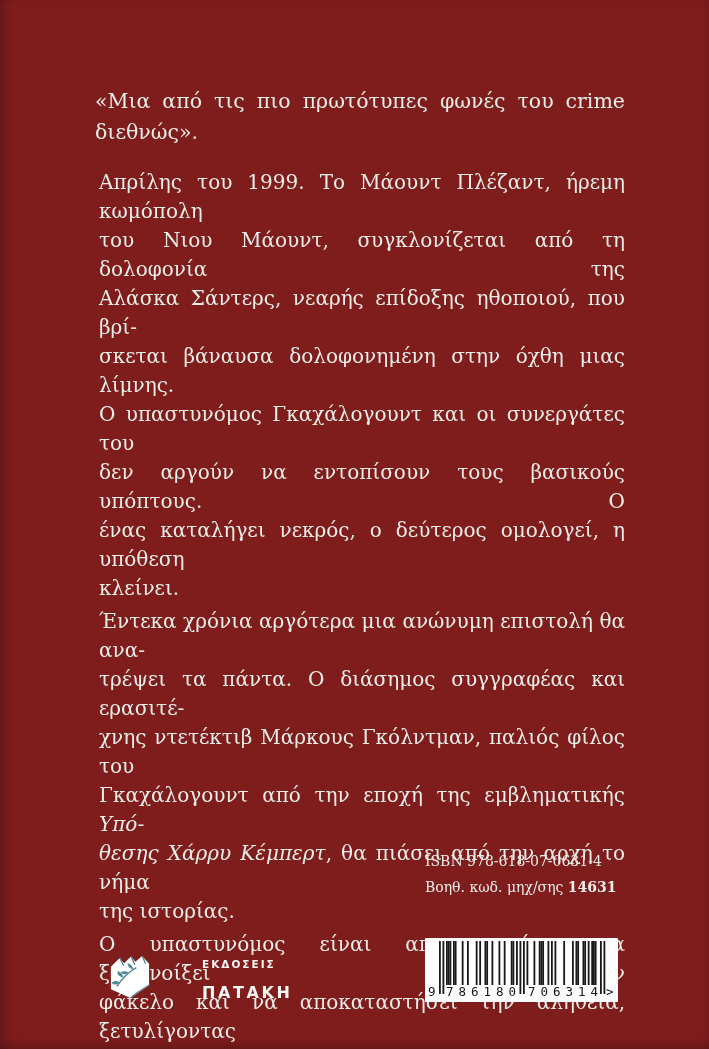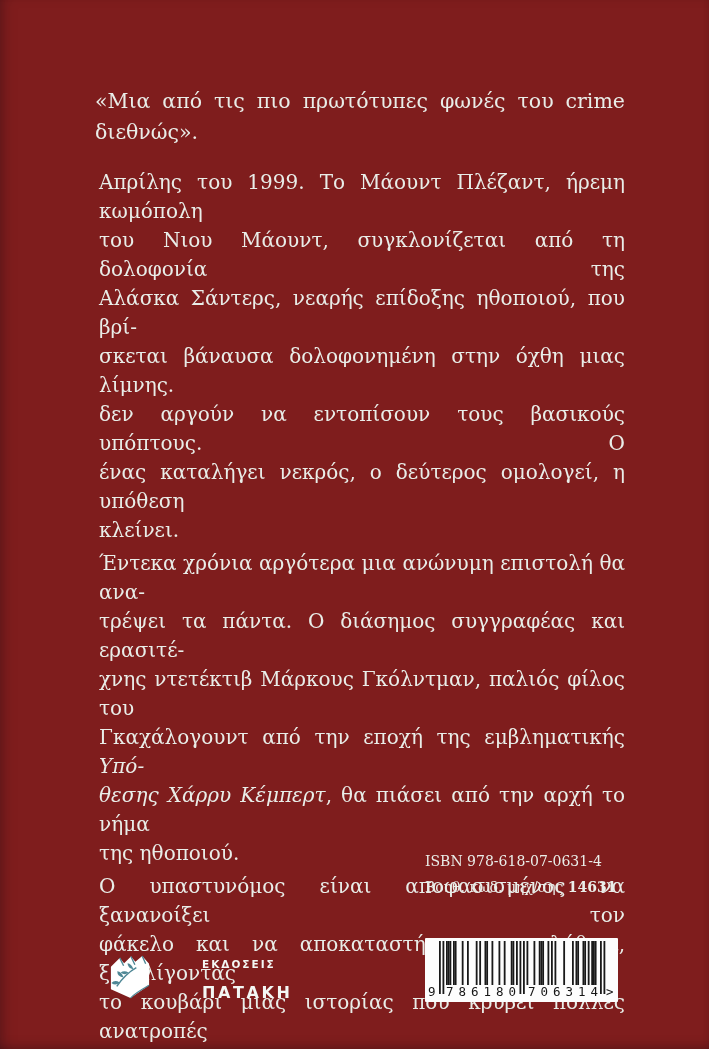--- a/index.html
+++ b/index.html
@@ -42,31 +42,32 @@
   <div class="quote">
     <div class="quote-text">«Μια από τις πιο πρωτότυπες φωνές του crime διεθνώς».</div>
   </div>
 
   <div class="synopsis">
     <div class="para">
       <div class="line">Απρίλης του 1999. Το Μάουντ Πλέζαντ, ήρεμη κωμόπολη</div>
       <div class="line">του Νιου Μάουντ, συγκλονίζεται από τη δολοφονία της</div>
       <div class="line">Αλάσκα Σάντερς, νεαρής επίδοξης ηθοποιού, που βρί-</div>
       <div class="line">σκεται βάναυσα δολοφονημένη στην όχθη μιας λίμνης.</div>
+      <div class="line">Ο υπαστυνόμος Γκαχάλογουντ και οι συνεργάτες του</div>
       <div class="line">δεν αργούν να εντοπίσουν τους βασικούς υπόπτους. Ο</div>
       <div class="line">ένας καταλήγει νεκρός, ο δεύτερος ομολογεί, η υπόθεση</div>
       <div class="line last">κλείνει.</div>
     </div>
     <div class="para">
       <div class="line">Έντεκα χρόνια αργότερα μια ανώνυμη επιστολή θα ανα-</div>
       <div class="line">τρέψει τα πάντα. Ο διάσημος συγγραφέας και ερασιτέ-</div>
       <div class="line">χνης ντετέκτιβ Μάρκους Γκόλντμαν, παλιός φίλος του</div>
       <div class="line">Γκαχάλογουντ από την εποχή της εμβληματικής <i>Υπό-</i></div>
       <div class="line"><i>θεσης Χάρρυ Κέμπερτ</i>, θα πιάσει από την αρχή το νήμα</div>
-      <div class="line last">της ηθοποιού.</div>
+      <div class="line last">της ιστορίας.</div>
     </div>
     <div class="para">
       <div class="line">Ο υπαστυνόμος είναι αποφασισμένος να ξανανοίξει τον</div>
       <div class="line">φάκελο και να αποκαταστήσει την αλήθεια, ξετυλίγοντας</div>
       <div class="line">το κουβάρι μιας ιστορίας που κρύβει πολλές ανατροπές</div>
 
     </div>
   </div>
 
   <div class="publisher">

